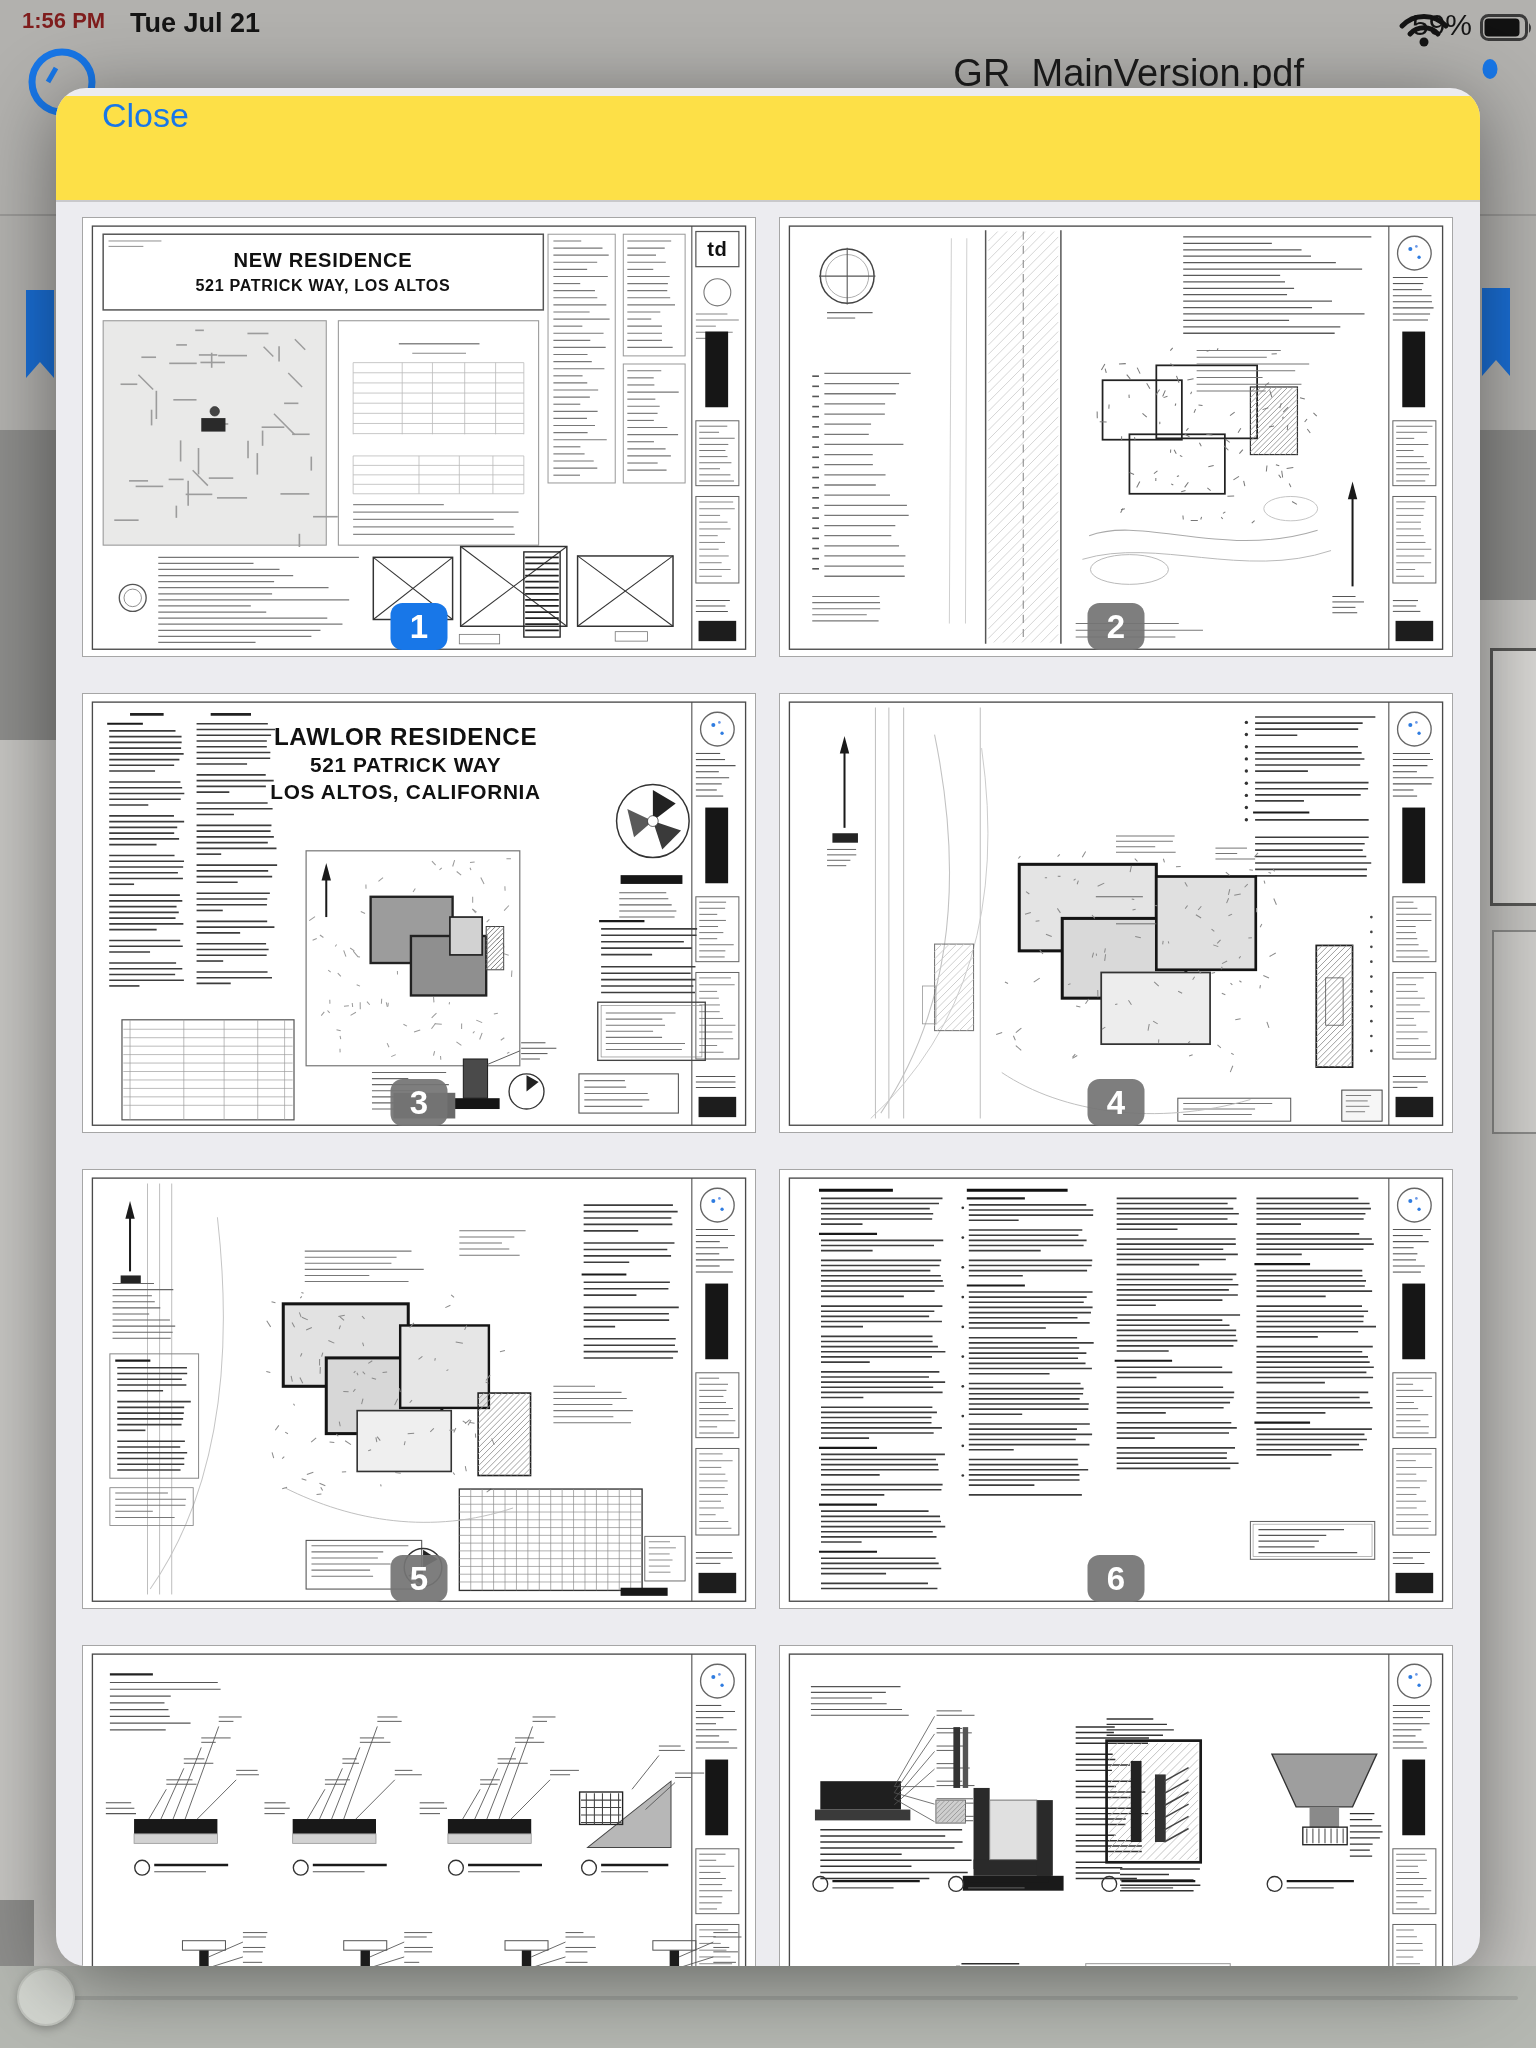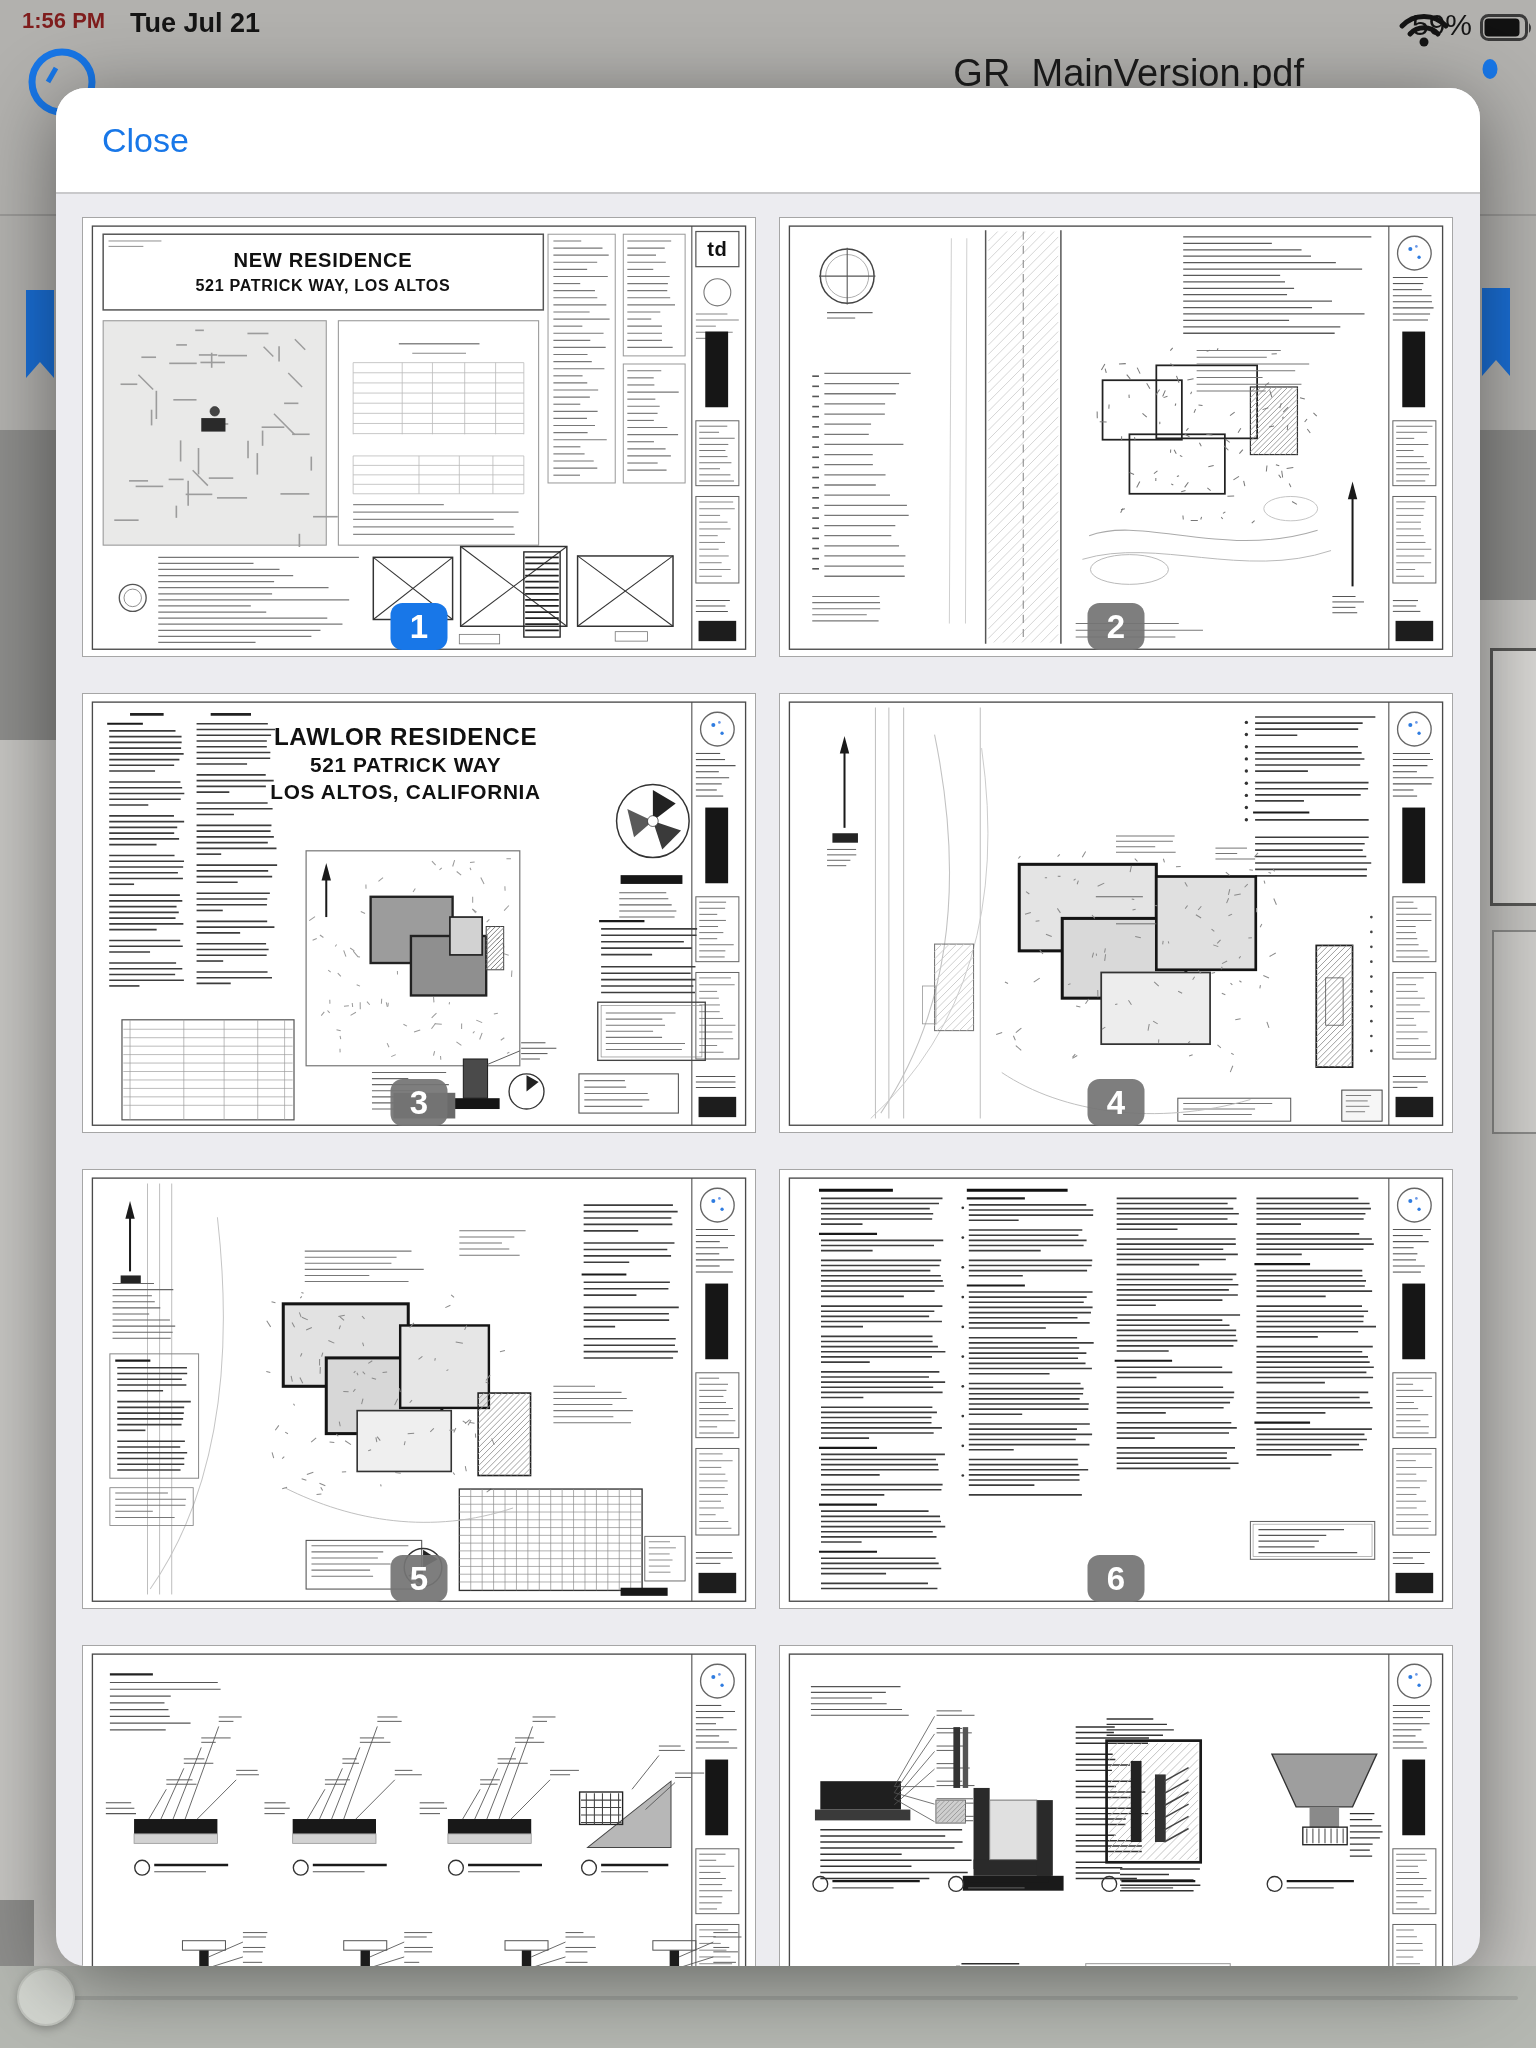--- a/index.html
+++ b/index.html
@@ -18,22 +18,22 @@
   .sb-box1{position:absolute;right:-4px;top:648px;width:44px;height:252px;border:3px solid #585856;background:#d8d7d4}
   .sb-box2{position:absolute;right:-4px;top:930px;width:44px;height:200px;border:2px solid #8a8a88;background:#cfcecb}
   .status-time{position:absolute;left:22px;top:8px;font-size:22px;font-weight:700;color:#7f1d1d}
   .status-date{position:absolute;left:130px;top:8px;font-size:27px;font-weight:700;color:#151515}
   .status-batt{position:absolute;right:64px;top:8px;font-size:30px;font-weight:400;color:#151515}
   .doc-title{position:absolute;left:4px;top:52px;width:1300px;text-align:right;font-size:38px;color:#1c1c1c}
   .bd svg.icon{position:absolute}
   
   .modal{position:absolute;left:56px;top:88px;width:1424px;height:1878px;background:#ececf0;
          border-radius:30px;box-shadow:0 14px 80px rgba(0,0,0,.45);overflow:hidden}
-  .modal-header{position:absolute;left:0;top:0;width:100%;height:104px;background:#ffffff;
-                border-bottom:2px solid #c9c9cb;display:flex;align-items:center}
+  .modal-header{position:absolute;left:0;top:8px;width:100%;height:104px;background:#fde047;
+                border-bottom:2px solid #c9c9cb;display:flex;align-items:flex-start}
   .close-btn{position:absolute;left:46px;font-size:34px;color:var(--accent);background:none;border:none;
              padding:0;font-family:"Liberation Sans",sans-serif;cursor:pointer}
   .modal-title{width:100%;text-align:center;font-size:34px;font-weight:700;color:#101010}
   .grid{position:absolute;left:0;top:106px;right:0;bottom:0;display:grid;
         grid-template-columns:674px 674px;grid-auto-rows:440px;gap:36px 23px;
         padding:23px 26px;overflow:hidden}
   .cell{position:relative;background:#fff;border:1px solid #a6a6a6;box-sizing:border-box}
   .cell svg{position:absolute;left:0;top:0;width:100%;height:100%}
   .badge{position:absolute;left:50%;bottom:6px;transform:translateX(-50%);width:57px;height:47px;
          border-radius:12px;background:var(--badge-gray);color:#fff;font-size:33px;font-weight:600;

